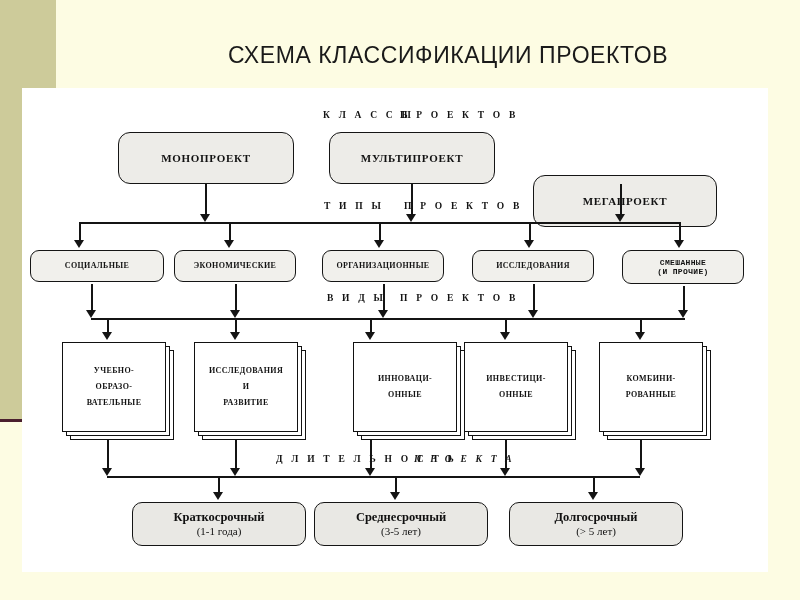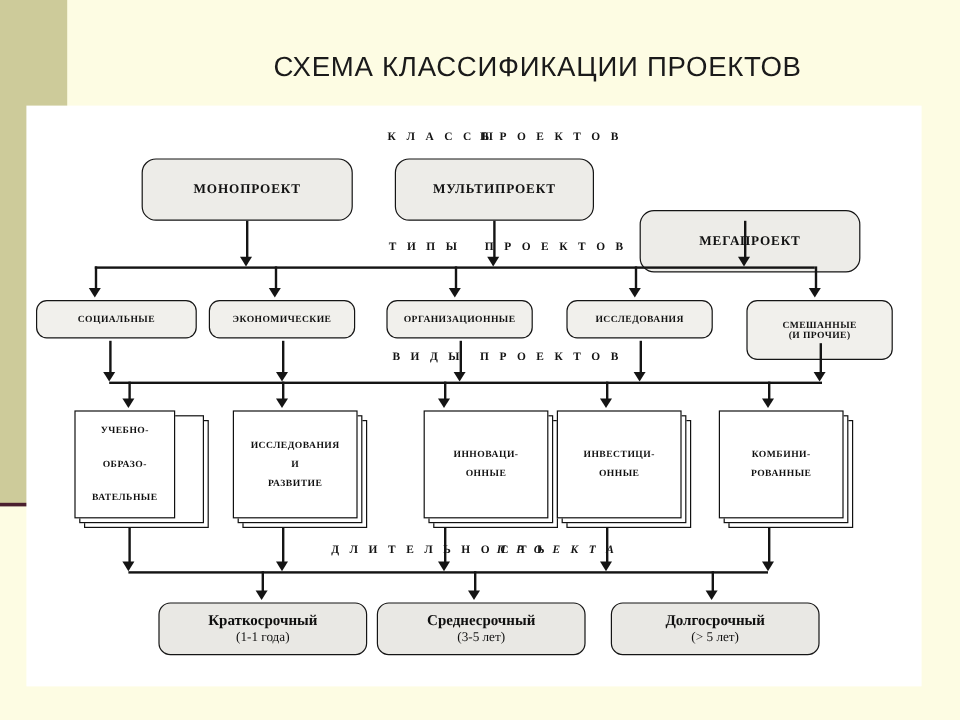--- a/index.html
+++ b/index.html
@@ -219,21 +219,21 @@
   </div>
   <div class="node node-type" style="left:152px; top:162px; width:122px; height:32px;">
     <span>ЭКОНОМИЧЕСКИЕ</span>
   </div>
   <div class="node node-type" style="left:300px; top:162px; width:122px; height:32px;">
     <span>ОРГАНИЗАЦИОННЫЕ</span>
   </div>
   <div class="node node-type" style="left:450px; top:162px; width:122px; height:32px;">
     <span>ИССЛЕДОВАНИЯ</span>
   </div>
-  <div class="node node-type" style="left:600px; top:162px; width:122px; height:50px;">
+  <div class="node node-type" style="left:600px; top:162px; width:122px; height:34px;font-family:Liberation Mono, monospace;">
     <span>СМЕШАННЫЕ</span>
     <span>(И ПРОЧИЕ)</span>
   </div>
 
   <div class="vline" style="left:69px;  top:196px; height:28px;"></div>
   <div class="arrow" style="left:64px;  top:222px;"></div>
   <div class="vline" style="left:213px; top:196px; height:28px;"></div>
   <div class="arrow" style="left:208px; top:222px;"></div>
   <div class="vline" style="left:361px; top:196px; height:28px;"></div>
   <div class="arrow" style="left:356px; top:222px;"></div>
@@ -254,21 +254,21 @@
   <div class="vline" style="left:348px; top:230px; height:16px;"></div>
   <div class="arrow" style="left:343px; top:244px;"></div>
   <div class="vline" style="left:483px; top:230px; height:16px;"></div>
   <div class="arrow" style="left:478px; top:244px;"></div>
   <div class="vline" style="left:618px; top:230px; height:16px;"></div>
   <div class="arrow" style="left:613px; top:244px;"></div>
 
   <div class="node-stack" style="left:40px; top:254px; width:112px; height:98px;">
     <div class="card back2" style="width:104px; height:90px;"></div>
     <div class="card back1" style="width:104px; height:90px;"></div>
-    <div class="card front" style="width:84px; height:90px;gap:12px;">
+    <div class="card front" style="width:104px; height:90px;">
       <span>УЧЕБНО-</span>
       <span>ОБРАЗО-</span>
       <span>ВАТЕЛЬНЫЕ</span>
     </div>
   </div>
 
   <div class="node-stack" style="left:172px; top:254px; width:112px; height:98px;">
     <div class="card back2" style="width:104px; height:90px;"></div>
     <div class="card back1" style="width:104px; height:90px;"></div>
     <div class="card front" style="width:104px; height:90px;">

